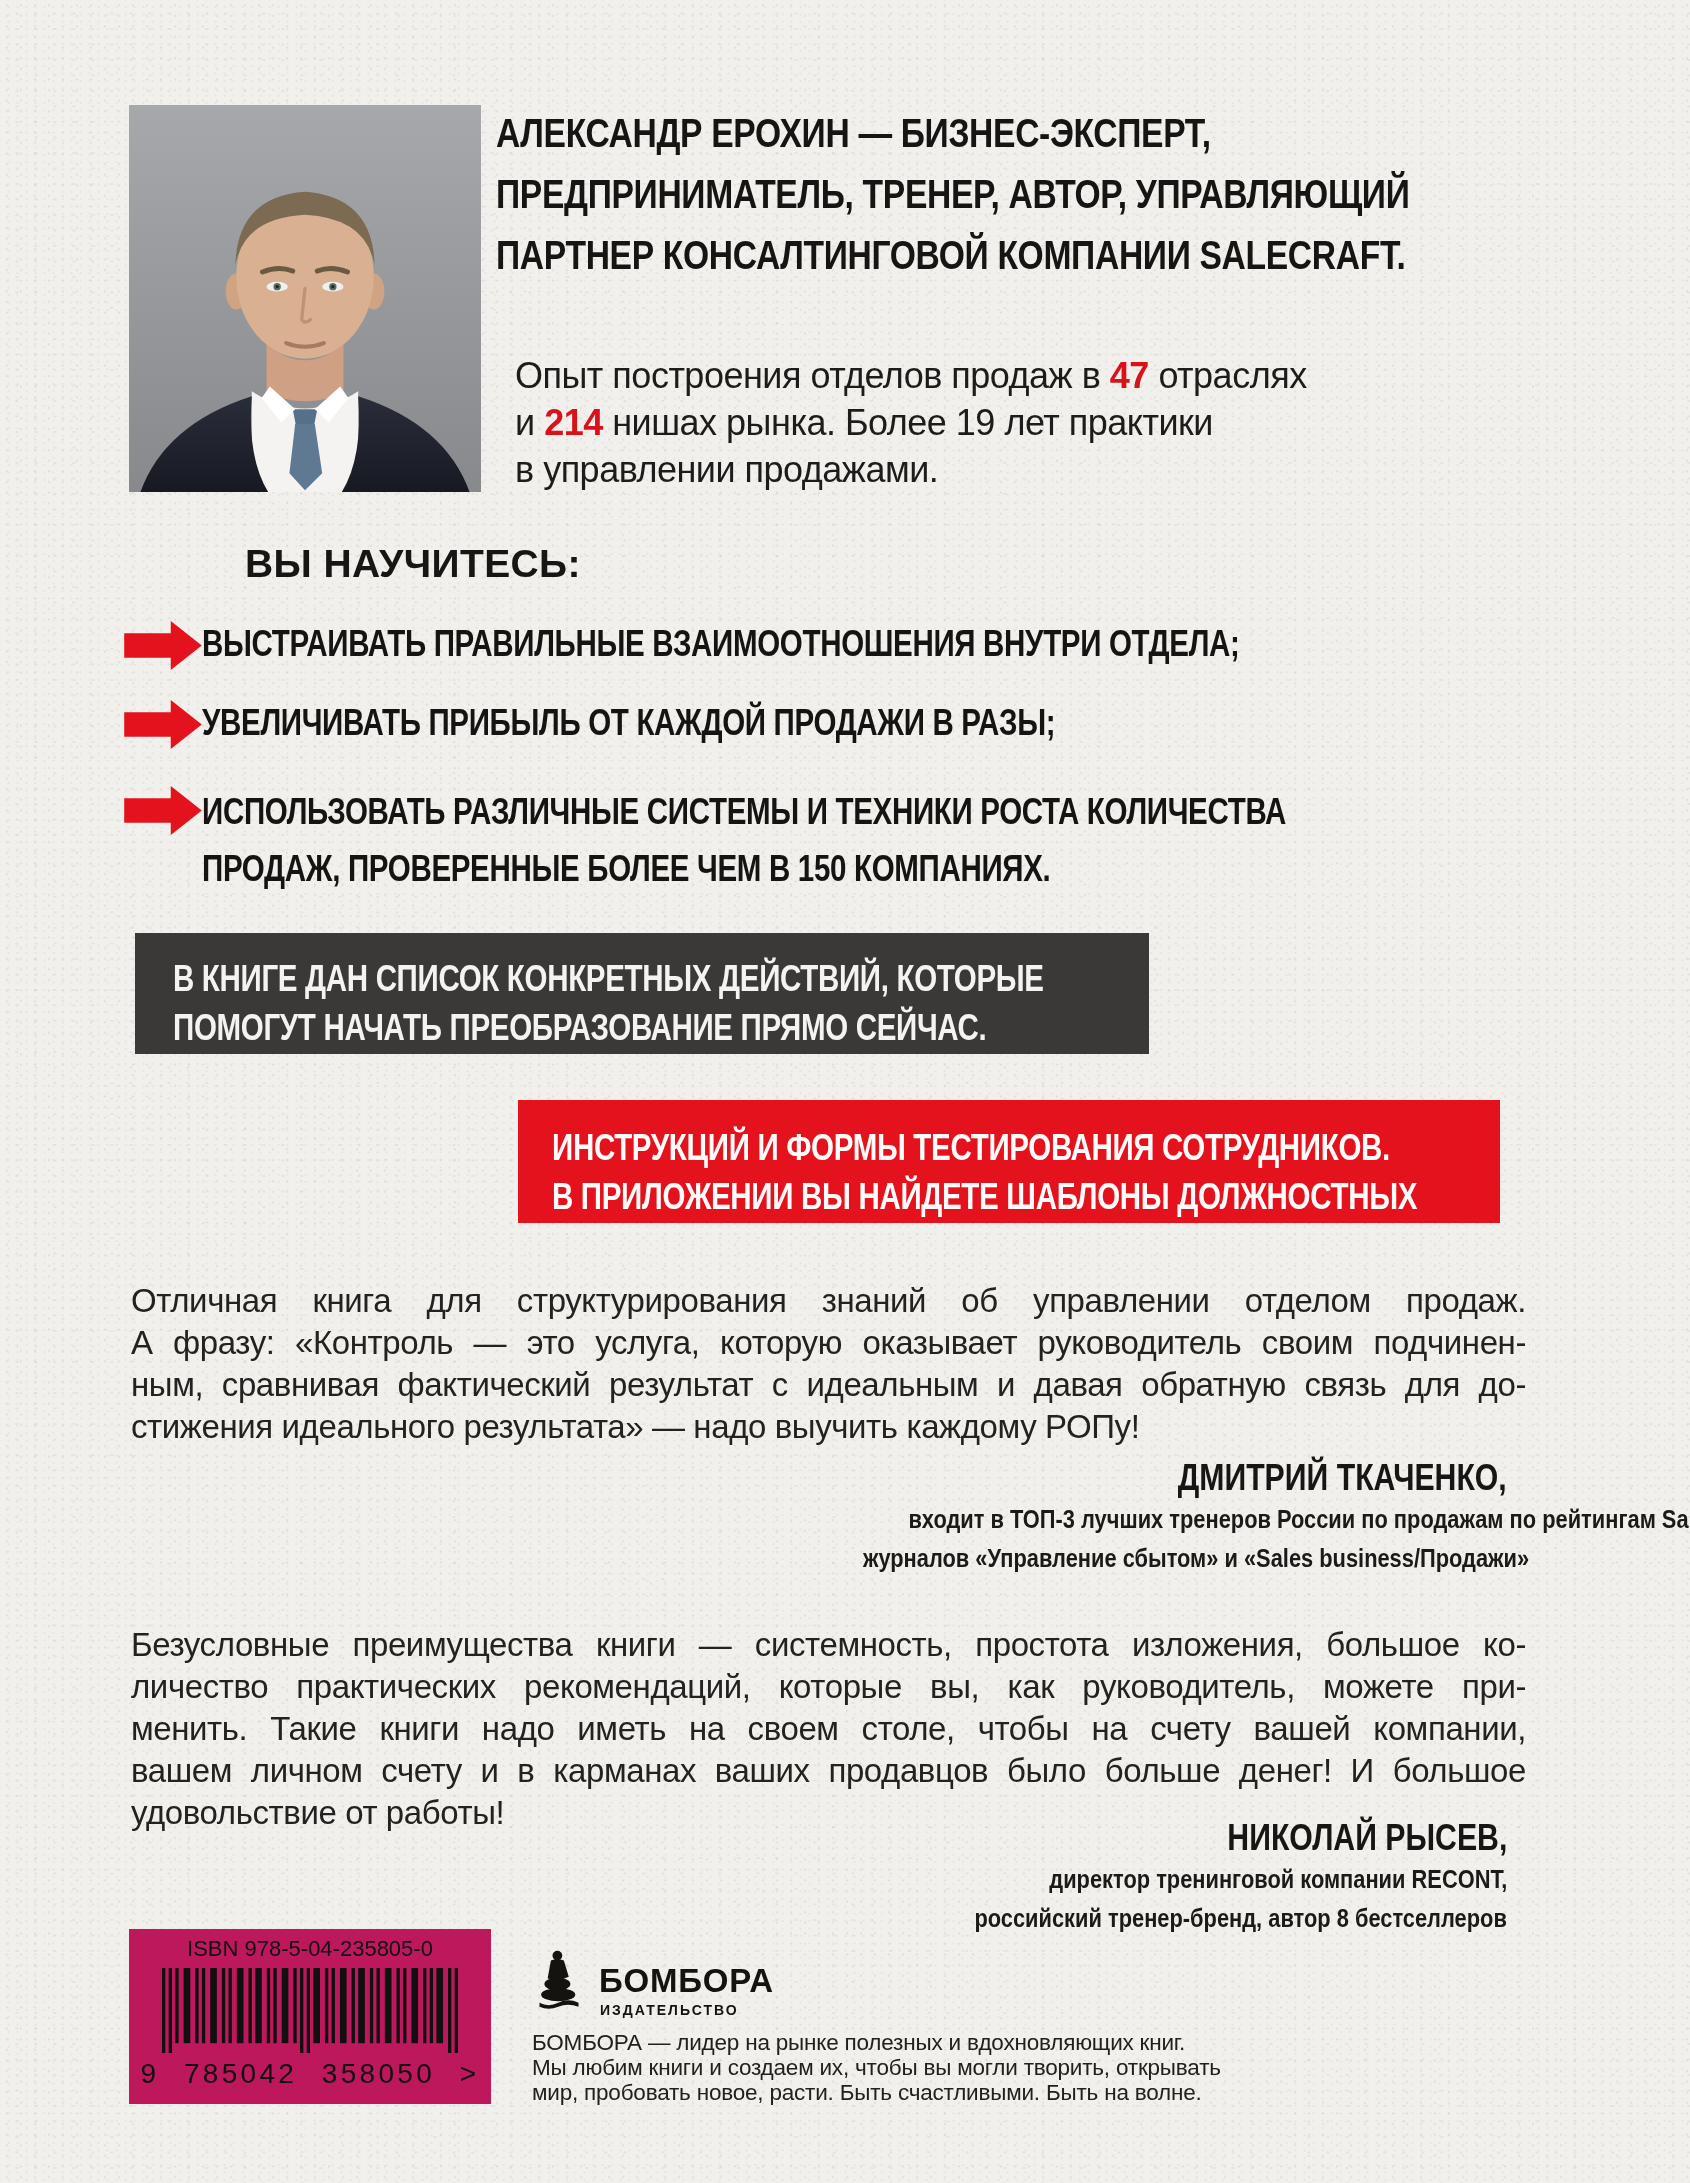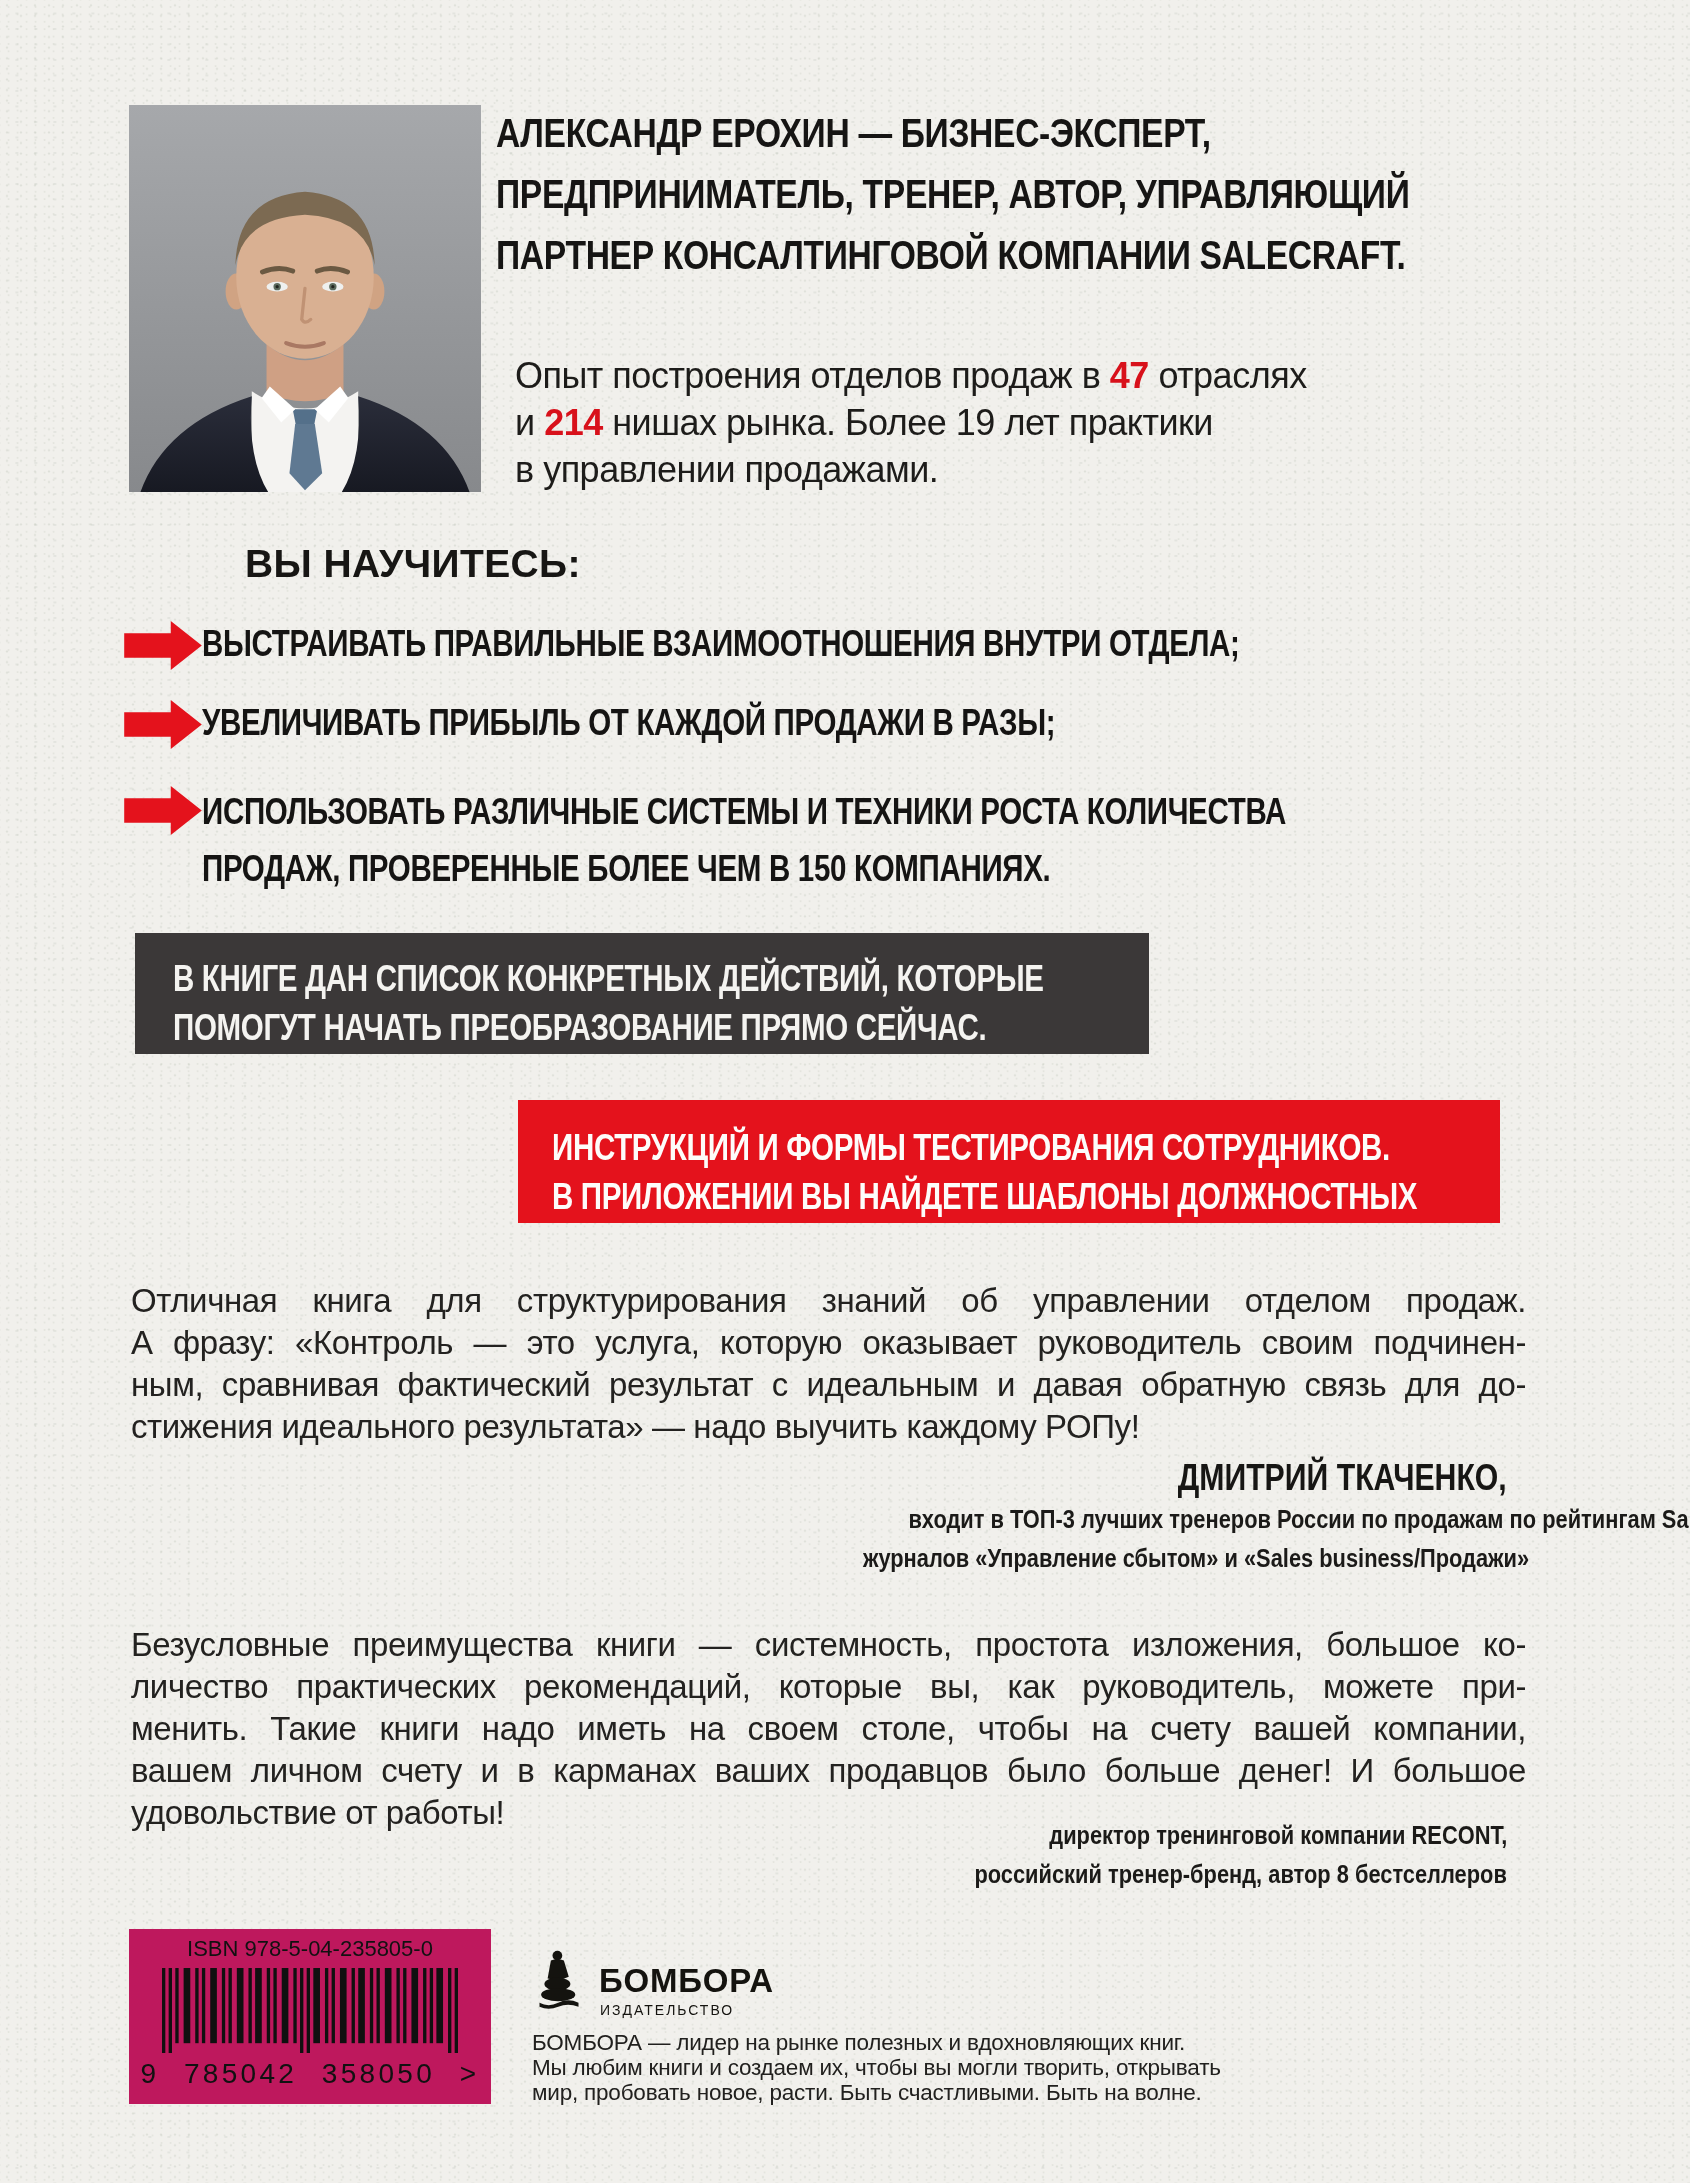--- a/index.html
+++ b/index.html
@@ -61,21 +61,21 @@
 
   .isbn-card{left:129px;top:1929px;width:362px;height:175px;background:#be185d;}
   .isbn-t{position:absolute;top:6.5px;left:0;width:100%;text-align:center;font-size:22px;color:#111;}
   .bars{position:absolute;left:33px;top:39px;width:296px;height:85px;}
   .bdigits{position:absolute;top:129px;left:4.9px;width:352px;display:flex;justify-content:space-between;
            font-size:28px;color:#111;box-sizing:border-box;padding:0 6.5px;}
   .bdigits span{letter-spacing:3.3px;}
 
   .licon{left:533px;top:1949px;width:52px;height:62px;}
   .lname{left:599px;top:1962px;font-size:33px;font-weight:700;letter-spacing:0.8px;color:#14130f;}
-  .lsub{left:600px;top:2002px;font-size:14px;font-weight:400;letter-spacing:2px;color:#14130f;}
+  .lsub{left:600px;top:2002px;font-size:14px;font-weight:700;letter-spacing:2px;color:#14130f;}
   .about{left:532px;top:2030px;font-size:22.5px;line-height:25px;color:#21201e;letter-spacing:-0.2px;}
 </style>
 </head>
 <body>
 
 <div class="page">
 
   <div class="photo">
     <svg viewBox="0 0 430 473" preserveAspectRatio="none">
       <defs>
@@ -179,20 +179,21 @@
   </div>
 
   <div class="review r2">
     <div class="jline">Безусловные преимущества книги — системность, простота изложения, большое ко-</div>
     <div class="jline">личество практических рекомендаций, которые вы, как руководитель, можете при-</div>
     <div class="jline">менить. Такие книги надо иметь на своем столе, чтобы на счету вашей компании,</div>
     <div class="jline">вашем личном счету и в карманах ваших продавцов было больше денег! И большое</div>
     <div>удовольствие от работы!</div>
   </div>
   <div class="attr a2">
+    <div class="aname"><span class="cxr">НИКОЛАЙ РЫСЕВ,</span></div>
     <div class="acred"><span class="cxr">директор тренинговой компании RECONT,</span></div>
     <div class="acred"><span class="cxr">российский тренер-бренд, автор 8 бестселлеров</span></div>
   </div>
 
   <div class="isbn-card">
     <div class="isbn-t">ISBN 978-5-04-235805-0</div>
     <svg class="bars" viewBox="0 0 356 104" preserveAspectRatio="none">
       <g fill="#101010">
         <rect x="0" width="4" height="104"></rect>
           <rect x="8" width="4" height="104"></rect>

